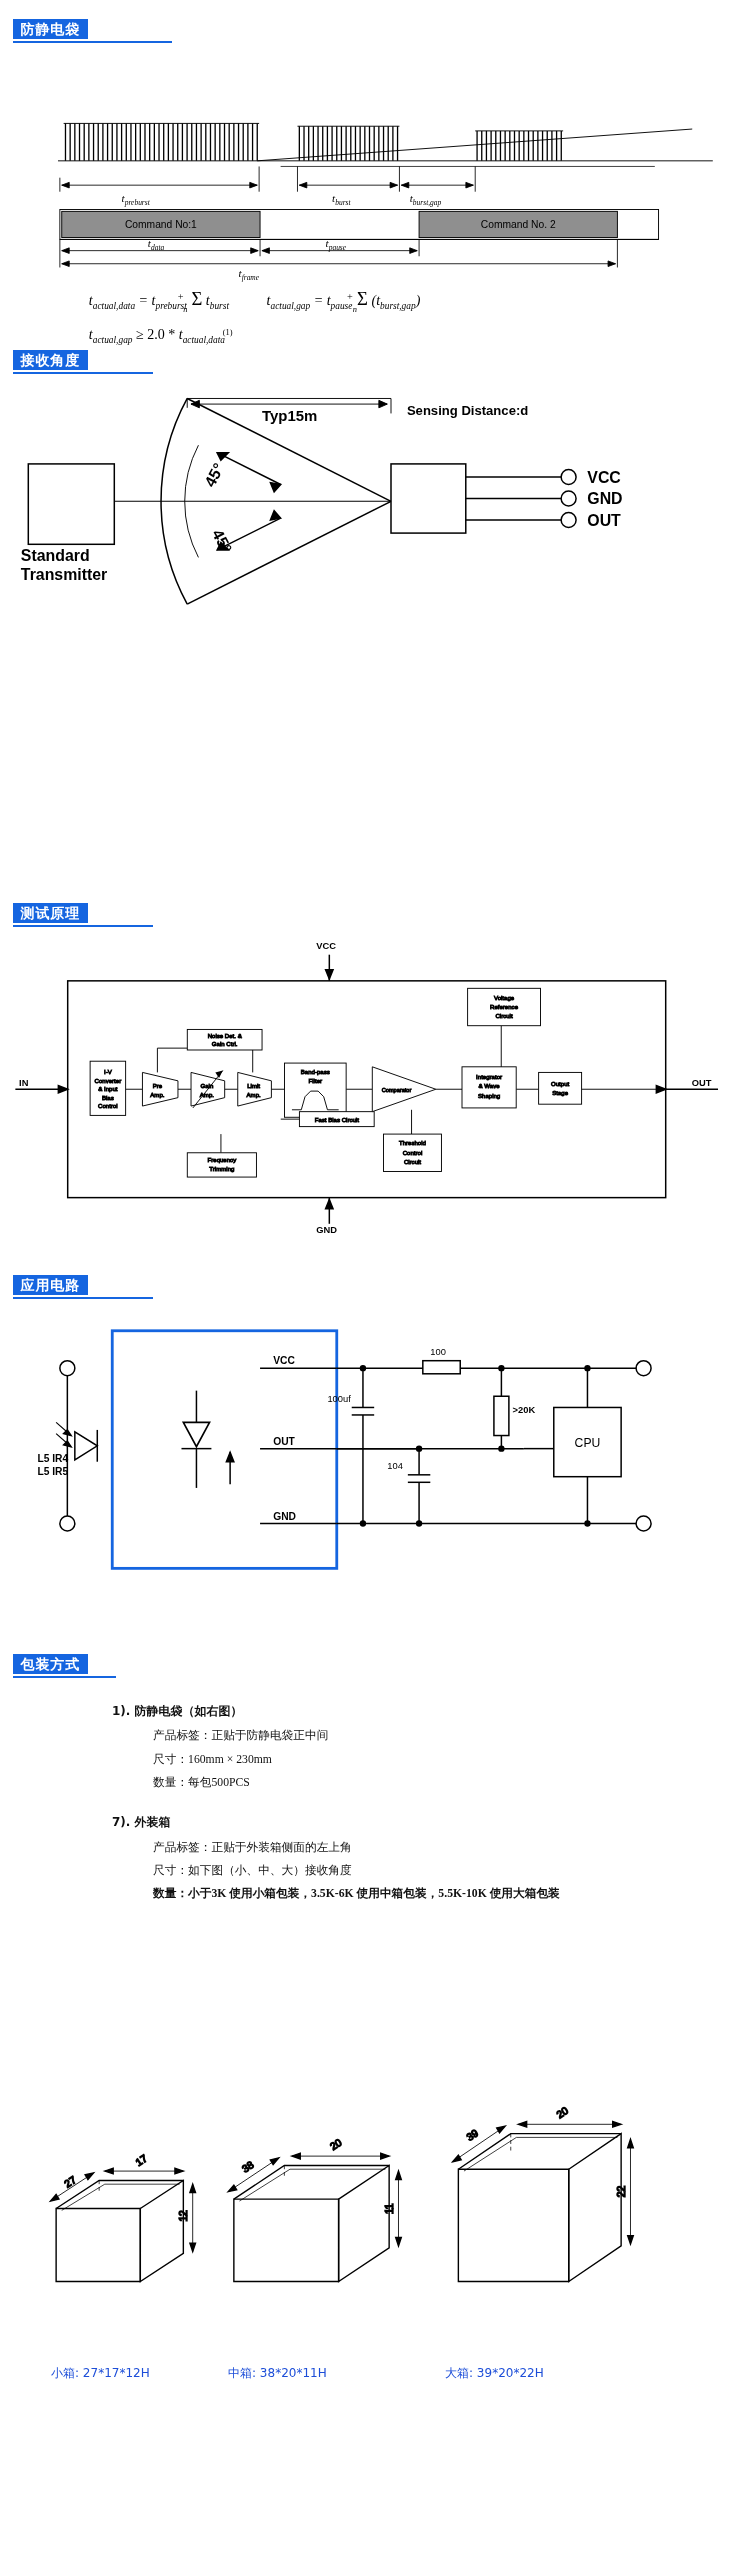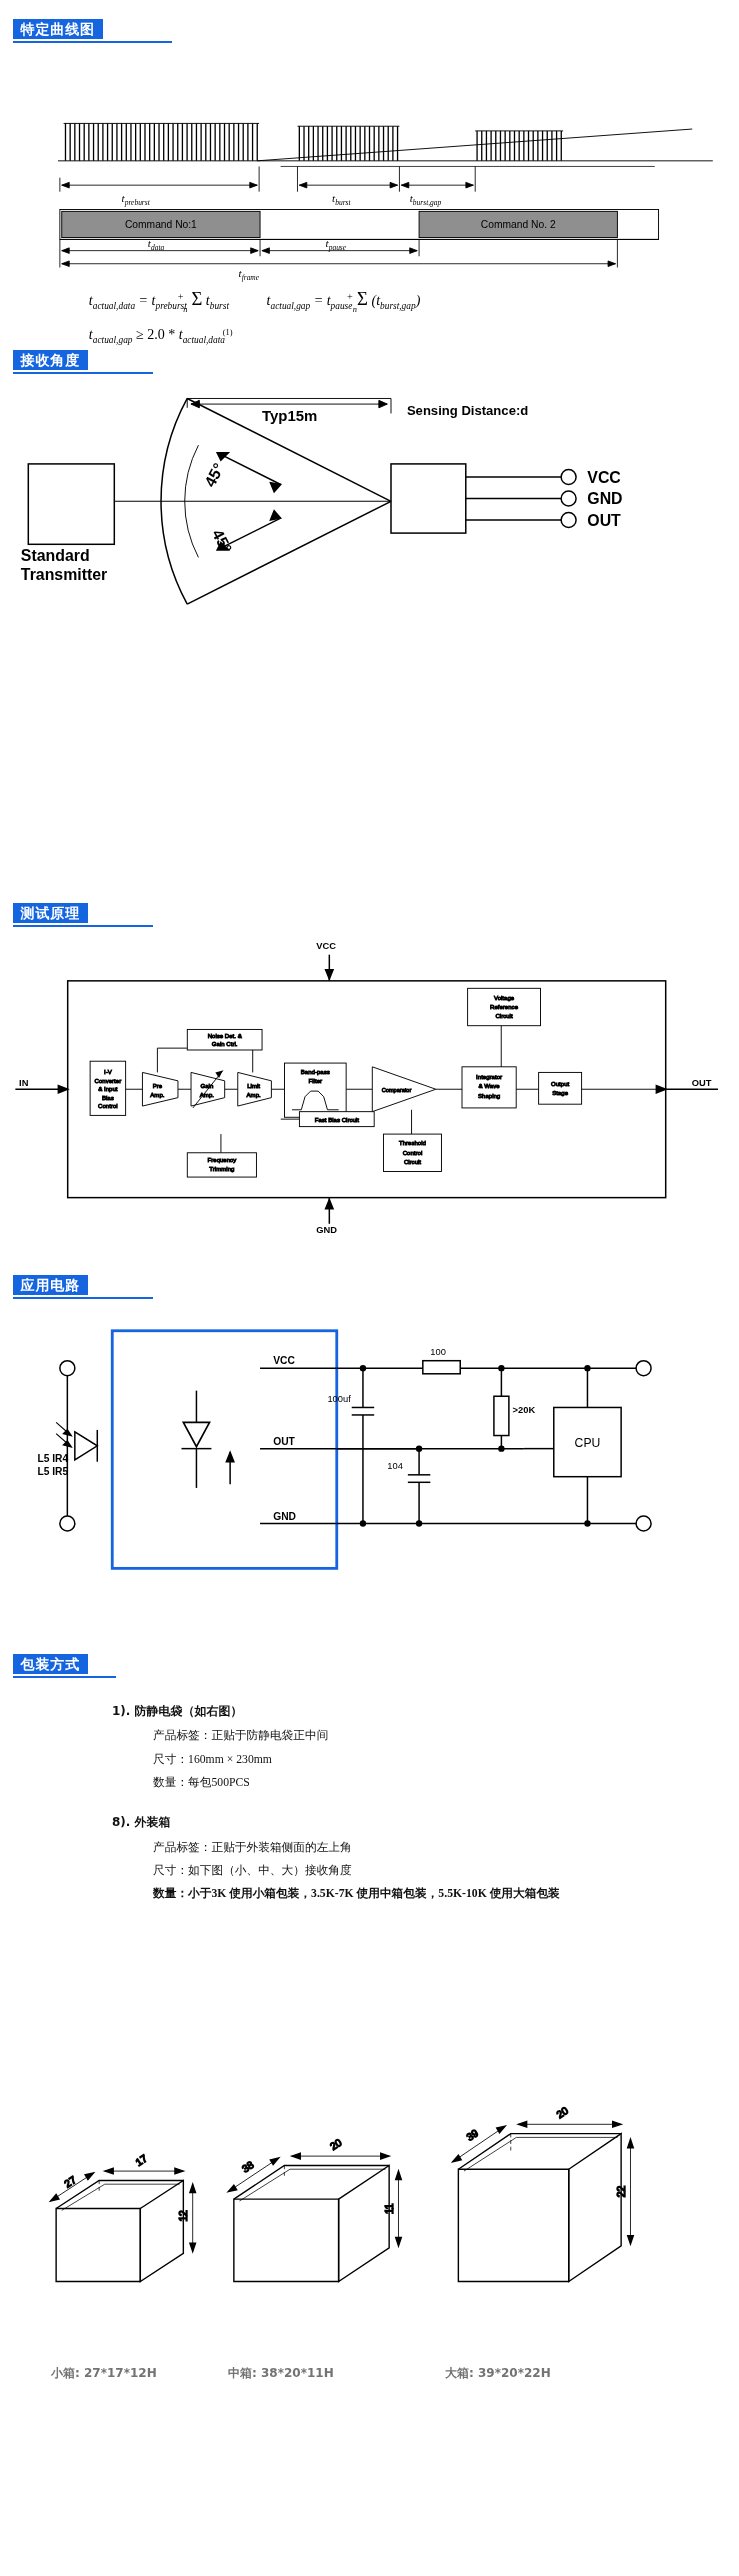--- a/index.html
+++ b/index.html
@@ -28,31 +28,31 @@
 
   
   svg { display:block; overflow: visible; }
 
   
   .pack { position:absolute; left: 112px; top: 1703px; width: 608px; }
   .pack .item { margin-bottom: 15px; }
   .pack .hdr { font-size: 12px; font-weight:700; font-family:"DejaVu Sans", sans-serif; }
   .pack .line { font-size: 11.7px; margin-top: 8.4px; padding-left: 41px; font-family:Liberation Serif, serif; }
 
-  .boxcap { position:absolute; font-size: 12px; font-weight:700; font-family:"DejaVu Sans", sans-serif; color:#737373; }
+  .boxcap { position:absolute; font-size: 12px; font-weight:400; font-family:"DejaVu Sans", sans-serif; color:#1d4ed8; }
 
   .formula { position:absolute; font-family:"Liberation Serif", serif; }
 </style>
 </head>
 <body>
 
 <div class="page">
 
   <div class="section-head" style="left:13px; top:17px; width:159px;">
-    <span class="tag">特定曲线图</span>
+    <span class="tag">防静电袋</span>
     <span class="rule" style="width:159px;"></span>
   </div>
 
   <div class="blk" style="left:0px; top:56px;">
     <svg width="739" height="234" viewBox="0 0 790 250">
       <g stroke="#000" stroke-width="1" fill="none">
 
         <line x1="62" y1="112" x2="762" y2="112"></line>
 
         <line x1="275" y1="112" x2="740" y2="78"></line>
@@ -501,24 +501,24 @@
   </div>
 
   <div class="pack">
     <div class="item">
       <div class="hdr">1). 防静电袋（如右图）</div>
       <div class="line">产品标签：正贴于防静电袋正中间</div>
       <div class="line">尺寸：160mm ×  230mm</div>
       <div class="line">数量：每包500PCS</div>
     </div>
     <div class="item" style="margin-top:24px;">
-      <div class="hdr">8). 外装箱</div>
+      <div class="hdr">7). 外装箱</div>
       <div class="line">产品标签：正贴于外装箱侧面的左上角</div>
       <div class="line">尺寸：如下图（小、中、大）接收角度</div>
-      <div class="line" style="font-weight:700;">数量：小于3K 使用小箱包装，3.5K-7K 使用中箱包装，5.5K-10K 使用大箱包装</div>
+      <div class="line" style="font-weight:700;">数量：小于3K 使用小箱包装，3.5K-6K 使用中箱包装，5.5K-10K 使用大箱包装</div>
     </div>
   </div>
 
   <div class="blk" style="left:0px; top:2068px;">
     <svg width="739" height="281" viewBox="0 0 790 300">
       <g stroke="#000" stroke-width="1.5" fill="none">
 
         <g>
 
           <polygon points="60,150 150,150 150,228 60,228"></polygon>

